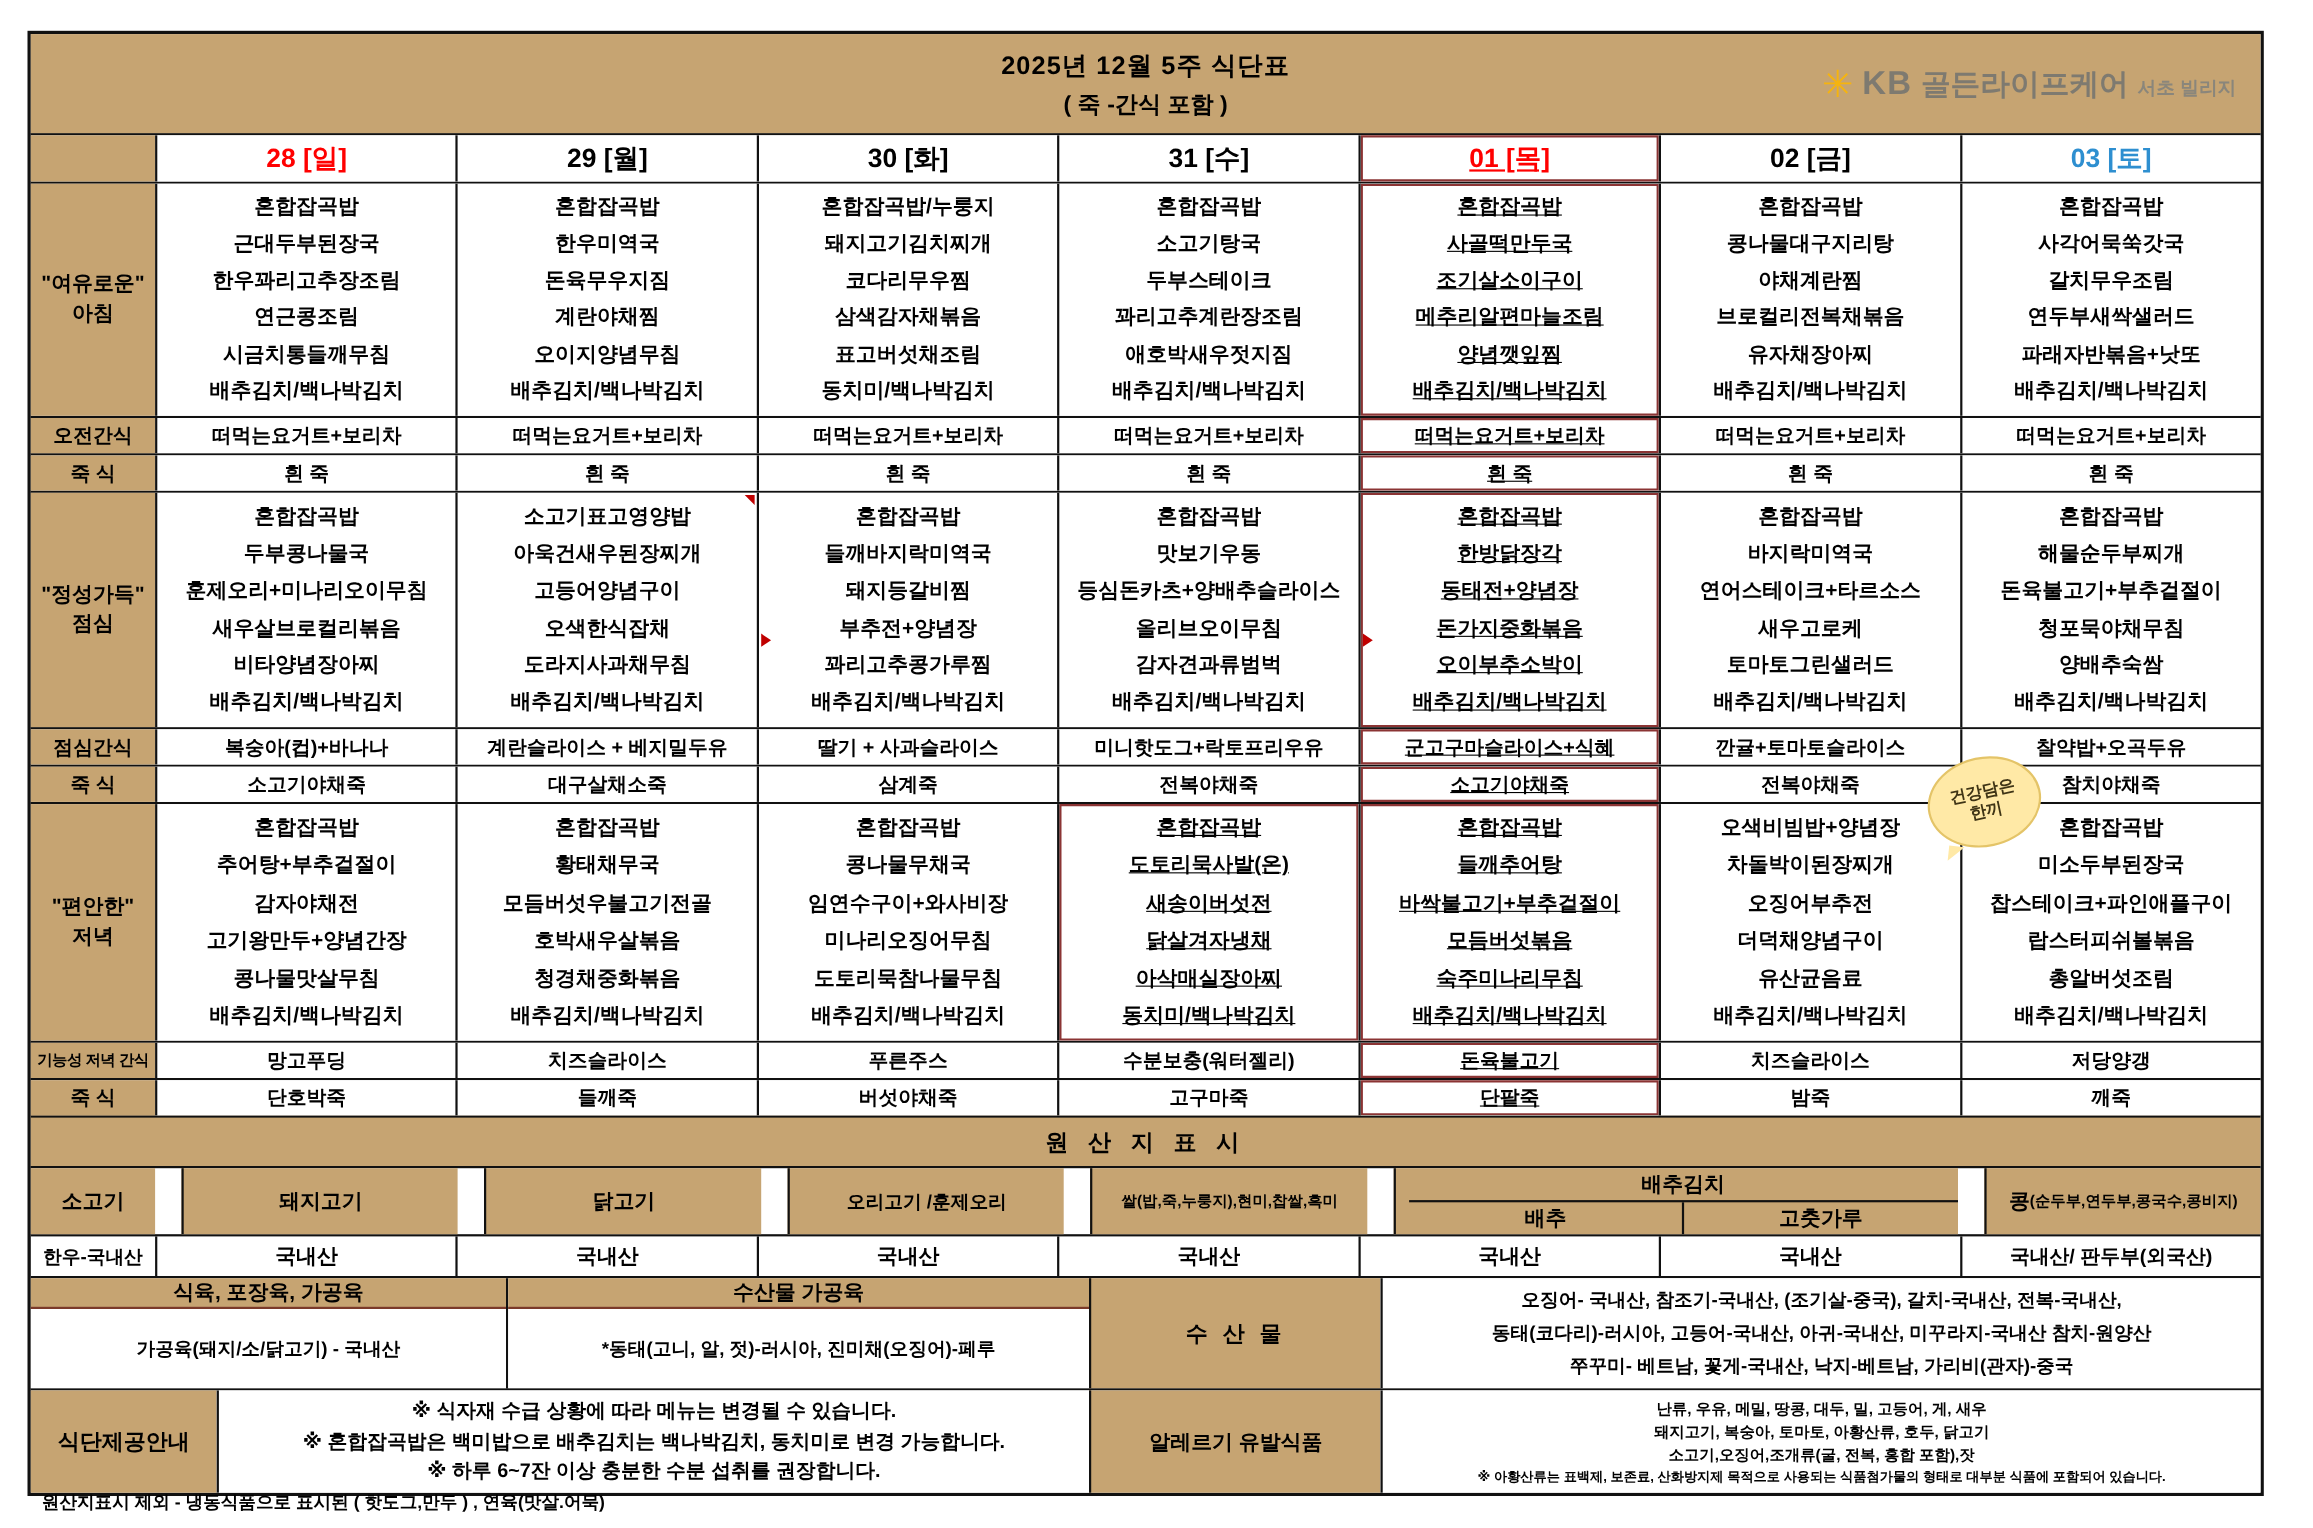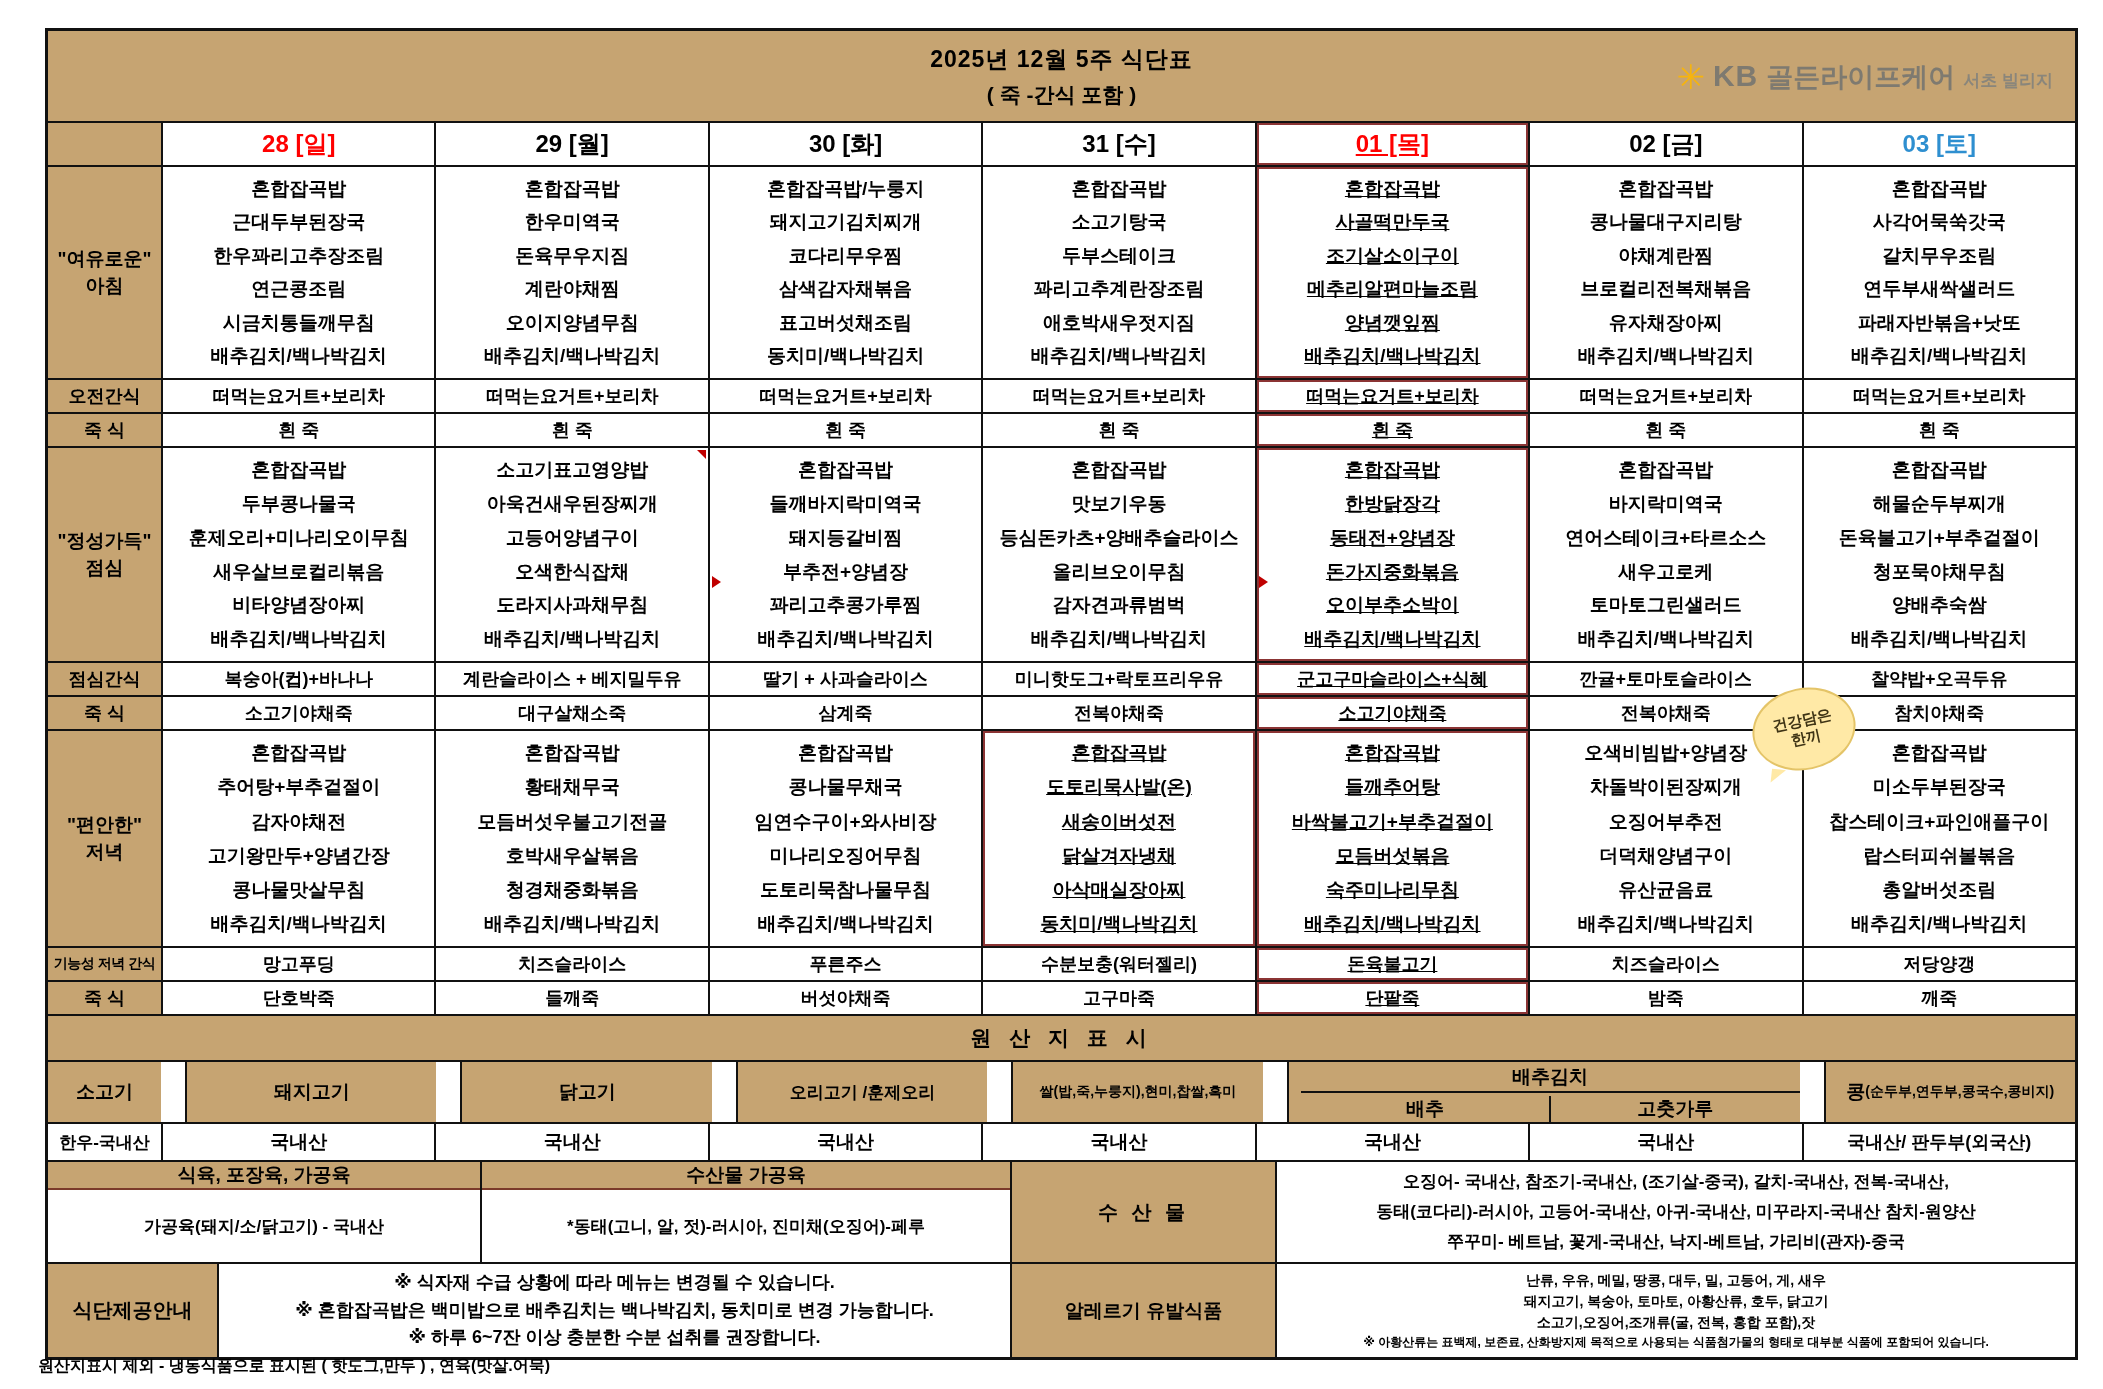--- a/index.html
+++ b/index.html
@@ -1,18 +1,18 @@
 <!DOCTYPE html>
 <html><head>
 <meta charset="utf-8">
 <style>
   html,body{margin:0;padding:0;background:#fff;}
   .page{position:relative;width:2103px;height:1389px;background:#fff;overflow:hidden;
         font-family:"Liberation Sans","DejaVu Sans",sans-serif;font-weight:bold;color:#000;}
-  .board{position:absolute;left:45px;top:28px;width:2033px;border:3px solid #111;box-sizing:border-box;background:#fff;}
+  .board{position:absolute;left:25px;top:28px;width:2033px;border:3px solid #111;box-sizing:border-box;background:#fff;}
 
   .tan{background:#C6A472;}
 
   
   .title-band{position:relative;height:90px;display:flex;flex-direction:column;justify-content:center;align-items:center;}
   .title-line1{font-size:23px;letter-spacing:1px;}
   .title-line2{font-size:21px;margin-top:6px;}
   .logo{position:absolute;right:22px;top:50%;transform:translateY(-50%);display:flex;align-items:baseline;gap:8px;}
   .logo .star{color:#F6B40E;font-size:34px;line-height:1;transform:translateY(3px);}
   .logo .kb{color:#7E7A70;font-size:30px;letter-spacing:1px;}
@@ -51,21 +51,21 @@
   .o-head{height:62px;gap:24px;}
   .o-vals{height:38px;}
   .o-cell{display:flex;align-items:center;justify-content:center;text-align:center;border-left:2px solid #111;box-sizing:border-box;font-size:19px;white-space:nowrap;}
   .o-cell.first{border-left:none;}
   .w-label{flex:0 0 113px;}
   .f1{flex:1;}
   .f2{flex:2;padding-left:12px;}
   .o-cell.small{font-size:14px;}
   .o-group{display:flex;flex-direction:column;border-left:2px solid #111;box-sizing:border-box;}
   .o-group-top{flex:1;display:flex;align-items:center;justify-content:center;font-size:19px;border-bottom:2px solid #111;}
-  .o-group-bottom{flex:1;display:flex;align-items:flex-end;}
+  .o-group-bottom{flex:1;display:flex;}
   .o-group-bottom div{flex:1;display:flex;align-items:center;justify-content:center;font-size:19px;}
   .o-group-bottom div + div{border-left:2px solid #111;}
   .kong .big{font-size:19px;}
   .kong .sub{font-size:14px;}
 
   
   .b-top{display:flex;border-top:2px solid #111;height:102px;box-sizing:border-box;}
   .b-colA{flex:0 0 432px;display:flex;flex-direction:column;}
   .b-colB{flex:0 0 530px;display:flex;flex-direction:column;border-left:2px solid #111;box-sizing:border-box;}
   .b-h{height:28px;display:flex;align-items:center;justify-content:center;font-size:19px;border-bottom:2px solid #7B3A2A;box-sizing:border-box;}

